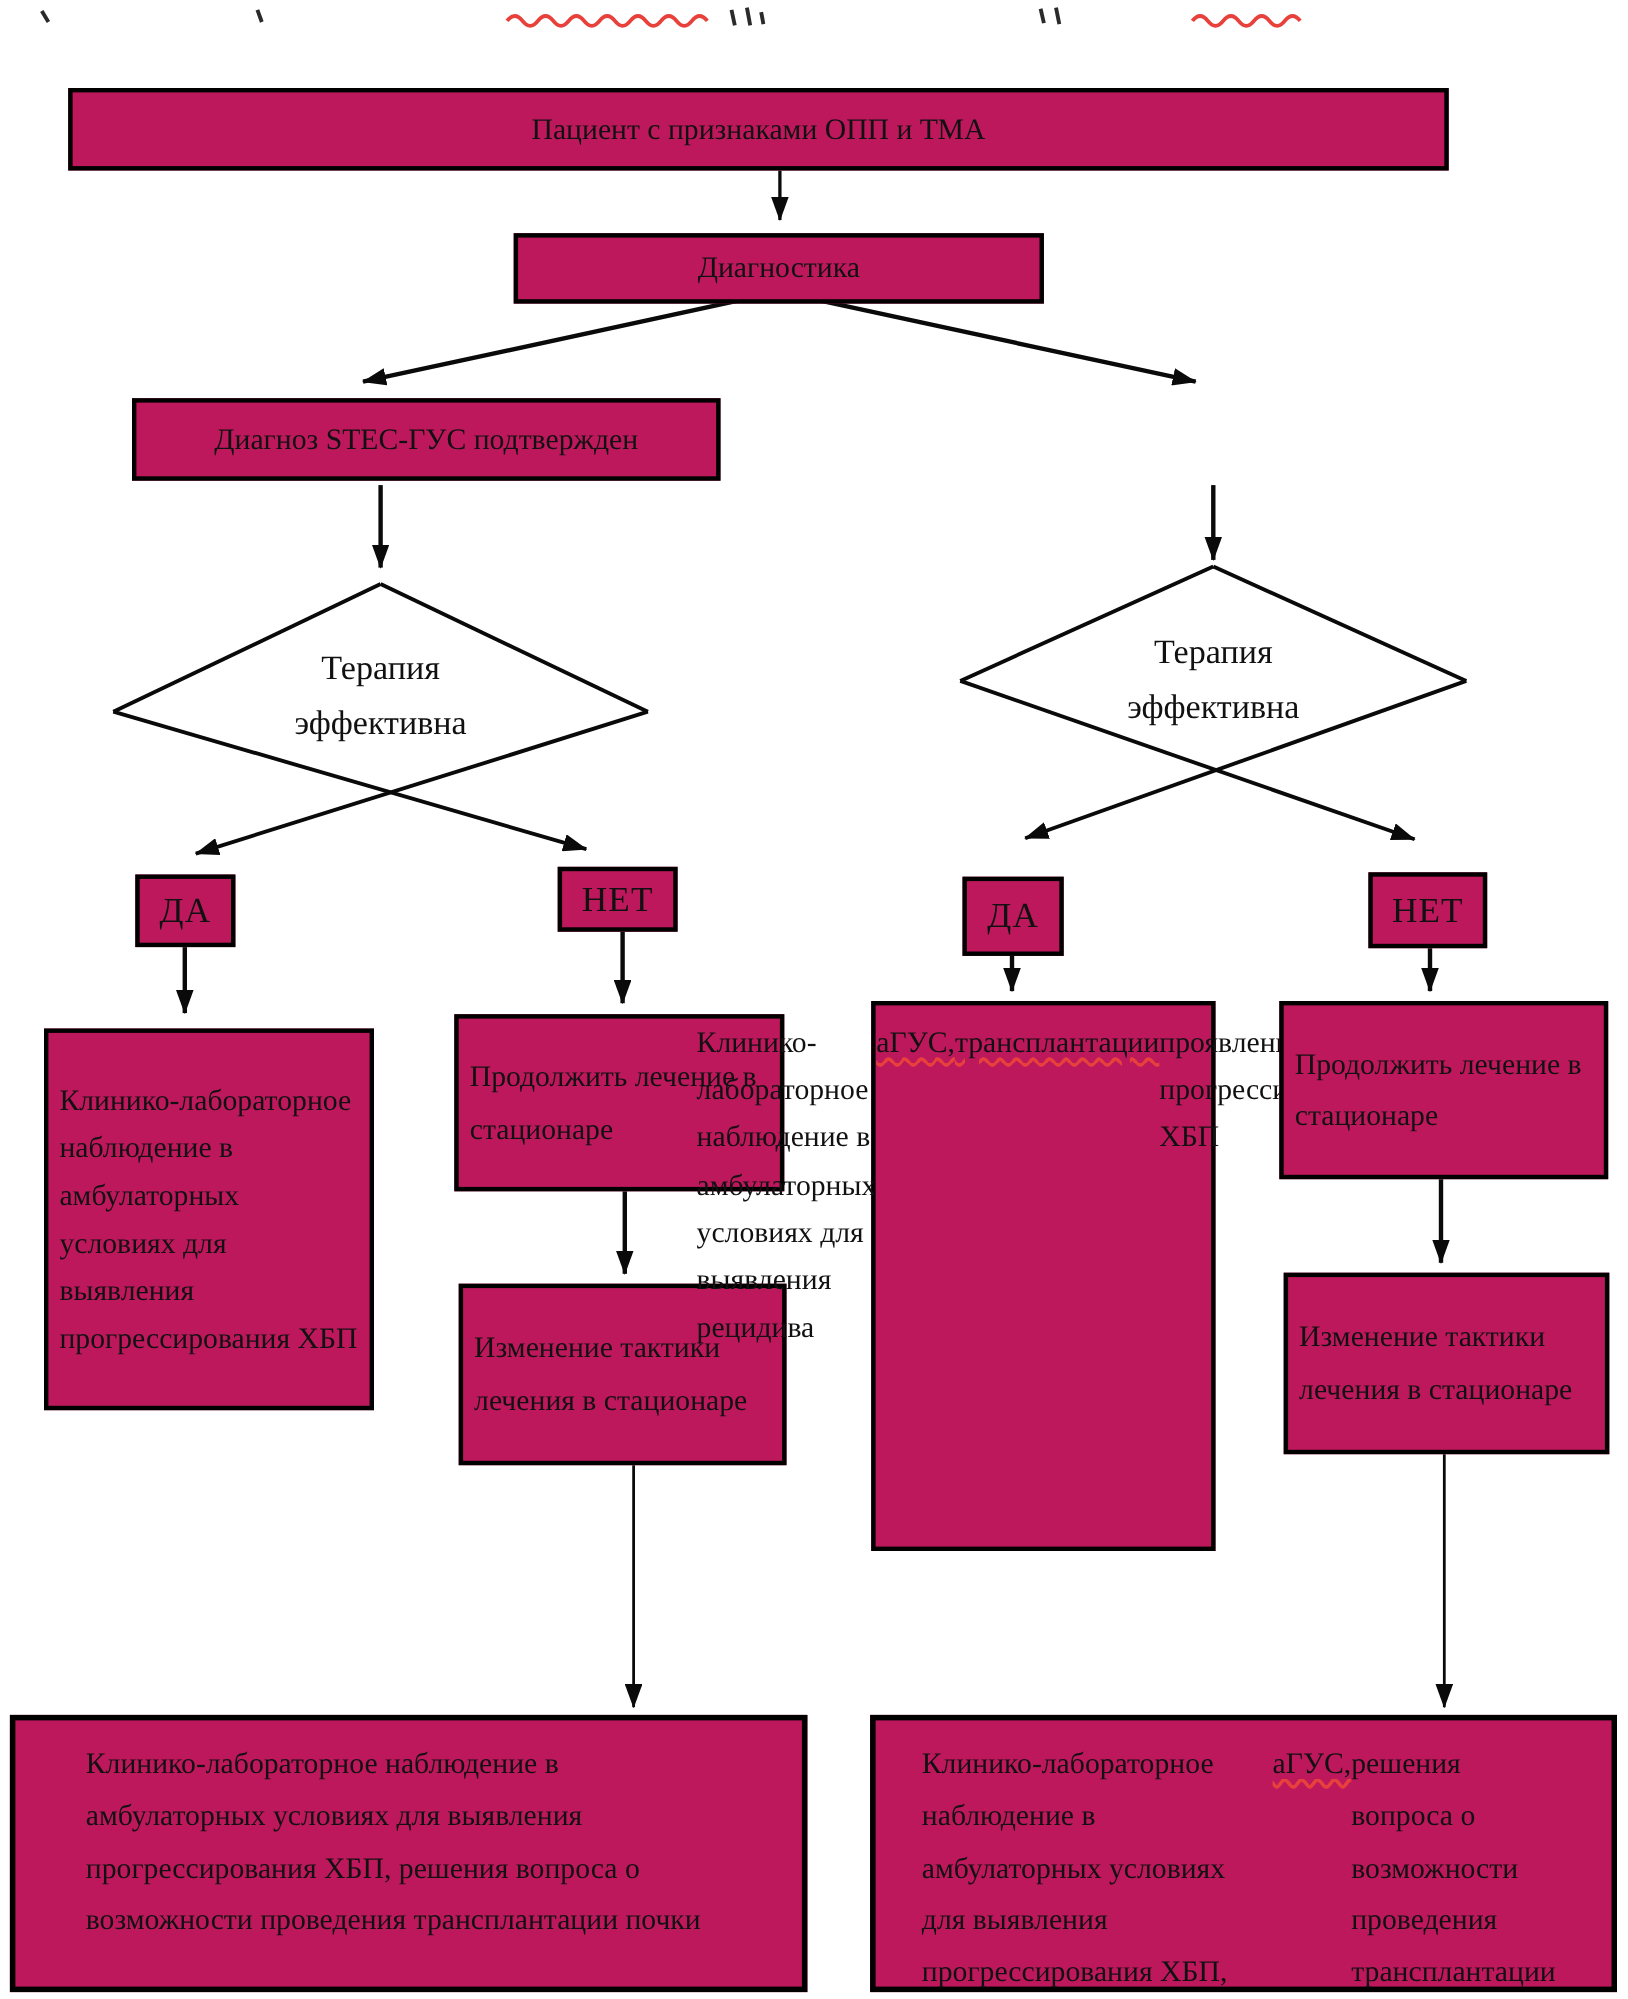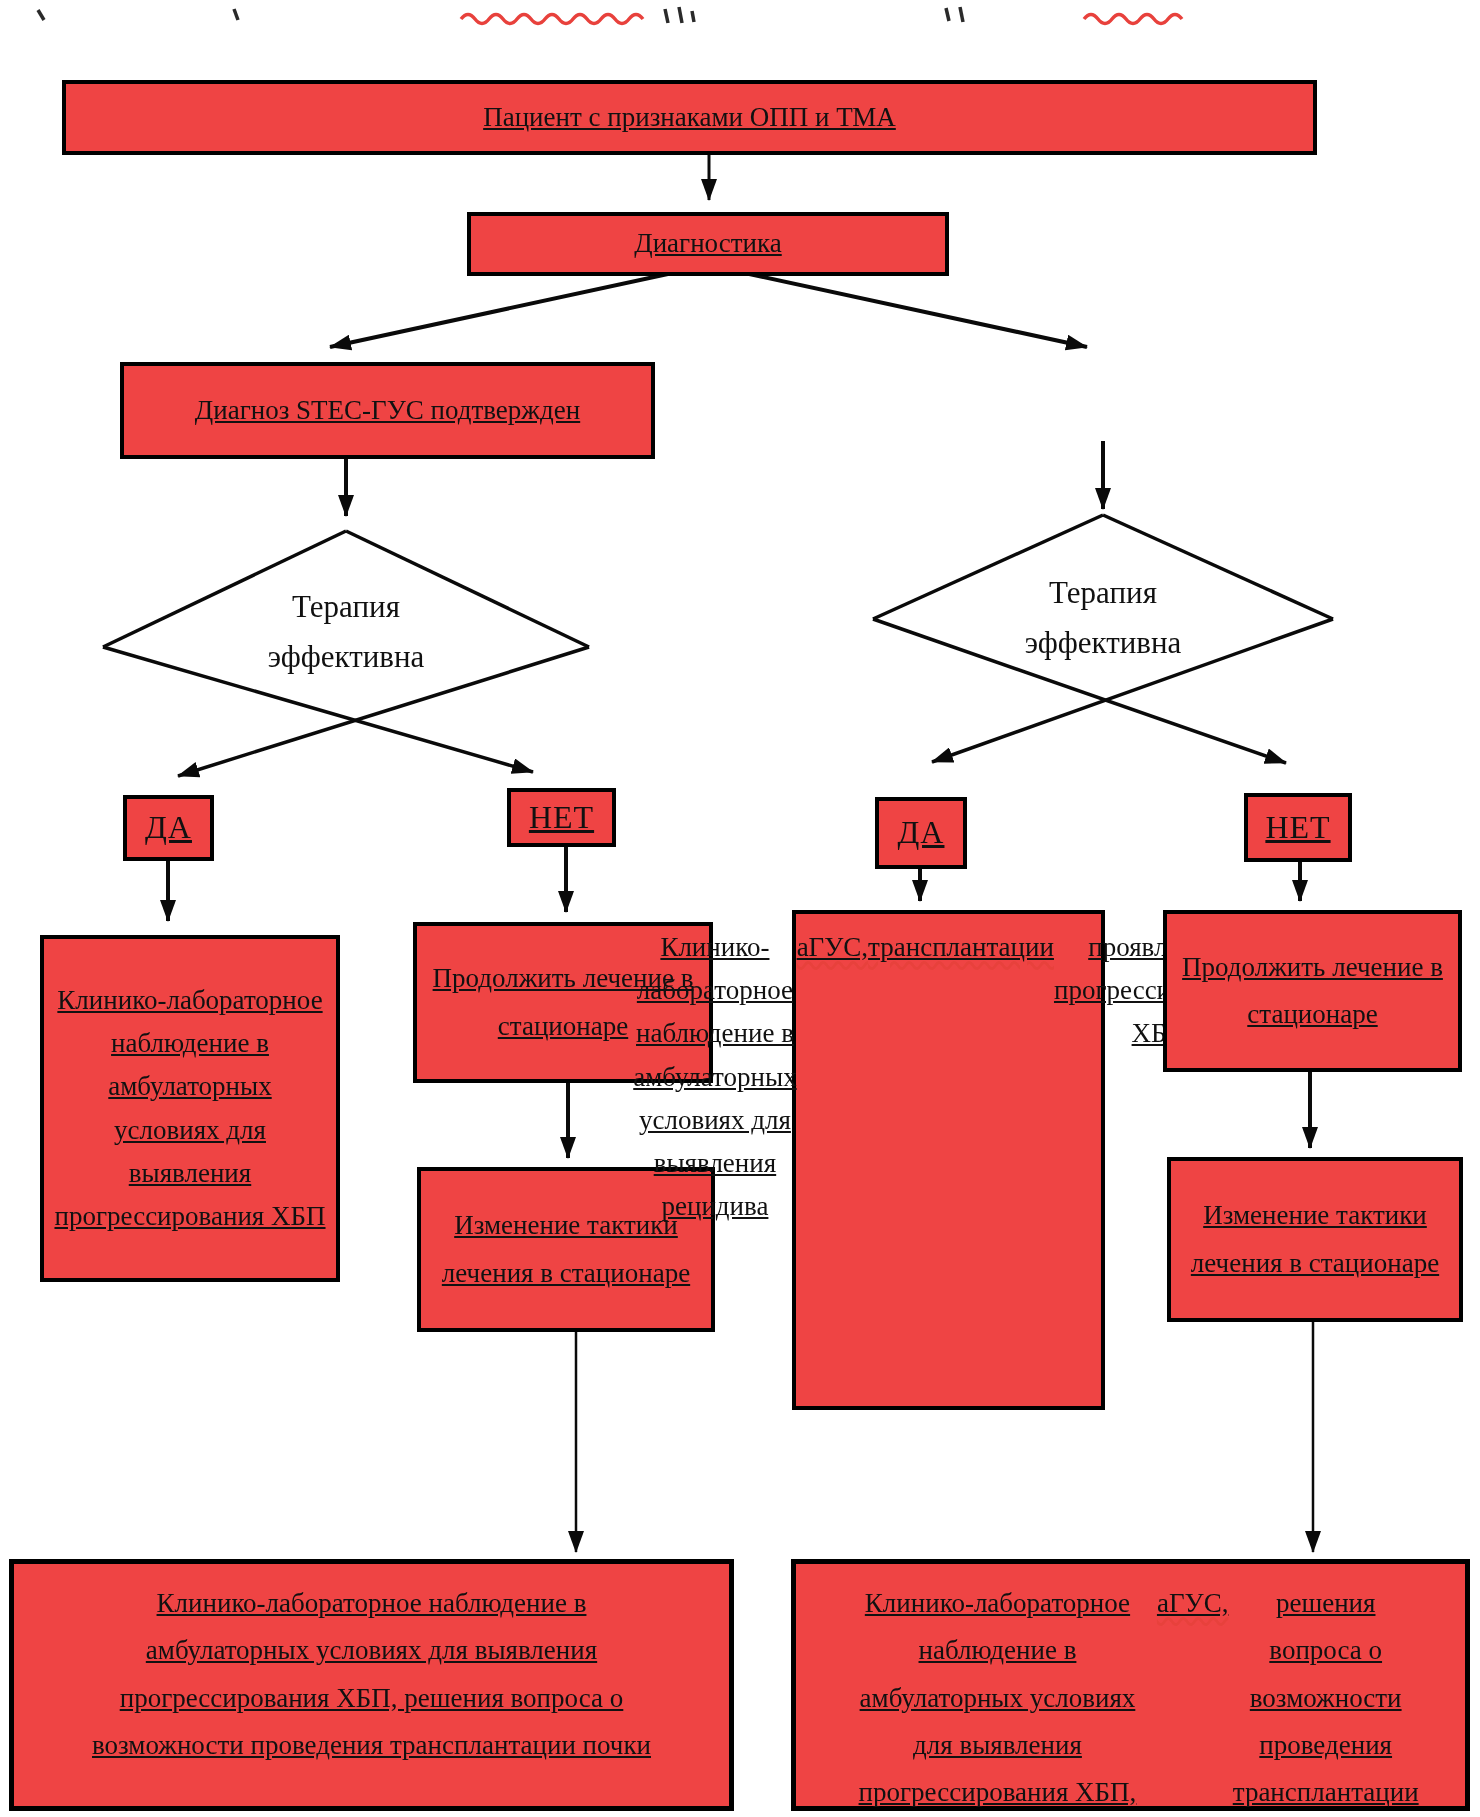--- a/index.html
+++ b/index.html
@@ -17,42 +17,42 @@
   }
   .cline { stroke:#0a0a0a; fill:none; }
   .w4 { stroke-width:4px; }
   .w35 { stroke-width:3.5px; }
   .w3 { stroke-width:3px; }
   .w25 { stroke-width:2.5px; }
   .speck { stroke:#2a2a2a; stroke-width:3.5px; fill:none; }
   .squiggle-path { fill:none; stroke:var(--squiggle,#e8413c); stroke-width:3.5px; }
   .node {
     position:absolute; box-sizing:border-box;
-    background:#ef4444; border:4px solid #000000;
+    background:#be185d; border:4px solid #000000;
     display:flex; align-items:center; justify-content:center;
-    text-align:center; font-size:27px; line-height:1.6;
-    z-index:1; padding:4px 10px;text-decoration:underline;
+    text-align:left; font-size:27px; line-height:1.6;
+    z-index:1; padding:4px 10px;
   }
   .top-align { align-items:flex-start; }
   .small-label { font-size:32px; letter-spacing:1px; }
   .decision-label {
     position:absolute; z-index:1; text-align:center;
     font-size:31px; line-height:1.62;
   }
   .sp {
     text-decoration-line:underline;
     text-decoration-style:wavy;
     text-decoration-color:var(--squiggle,#e8413c);
     text-decoration-thickness:2.5px;
     text-underline-offset:5px;
   }
   
   #n-start  { left:62px;   top:80px;   width:1255px; height:75px; }
   #n-diag   { left:467px;  top:212px;  width:482px;  height:64px; }
-  #n-stec   { left:120px;  top:362px;  width:535px;  height:97px; }
+  #n-stec   { left:120px;  top:362px;  width:535px;  height:75px; }
   #n-ahus   { left:838px;  top:362px;  width:519px;  height:75px; }
   #n-yes-l  { left:123px;  top:795px;  width:91px;   height:66px; }
   #n-no-l   { left:507px;  top:788px;  width:109px;  height:59px; }
   #n-yes-r  { left:875px;  top:797px;  width:92px;   height:72px; }
   #n-no-r   { left:1244px; top:793px;  width:108px;  height:69px; }
   #n-out-l  { left:40px;   top:935px;  width:300px;  height:347px; }
   #n-cont-l { left:413px;  top:922px;  width:300px;  height:161px; line-height:1.75; }
   #n-chg-l  { left:417px;  top:1167px; width:298px;  height:165px; line-height:1.75; }
   #n-out-r  { left:792px;  top:910px;  width:313px;  height:500px; padding-top:12px; }
   #n-cont-r { left:1163px; top:910px;  width:299px;  height:162px; line-height:1.75; }

